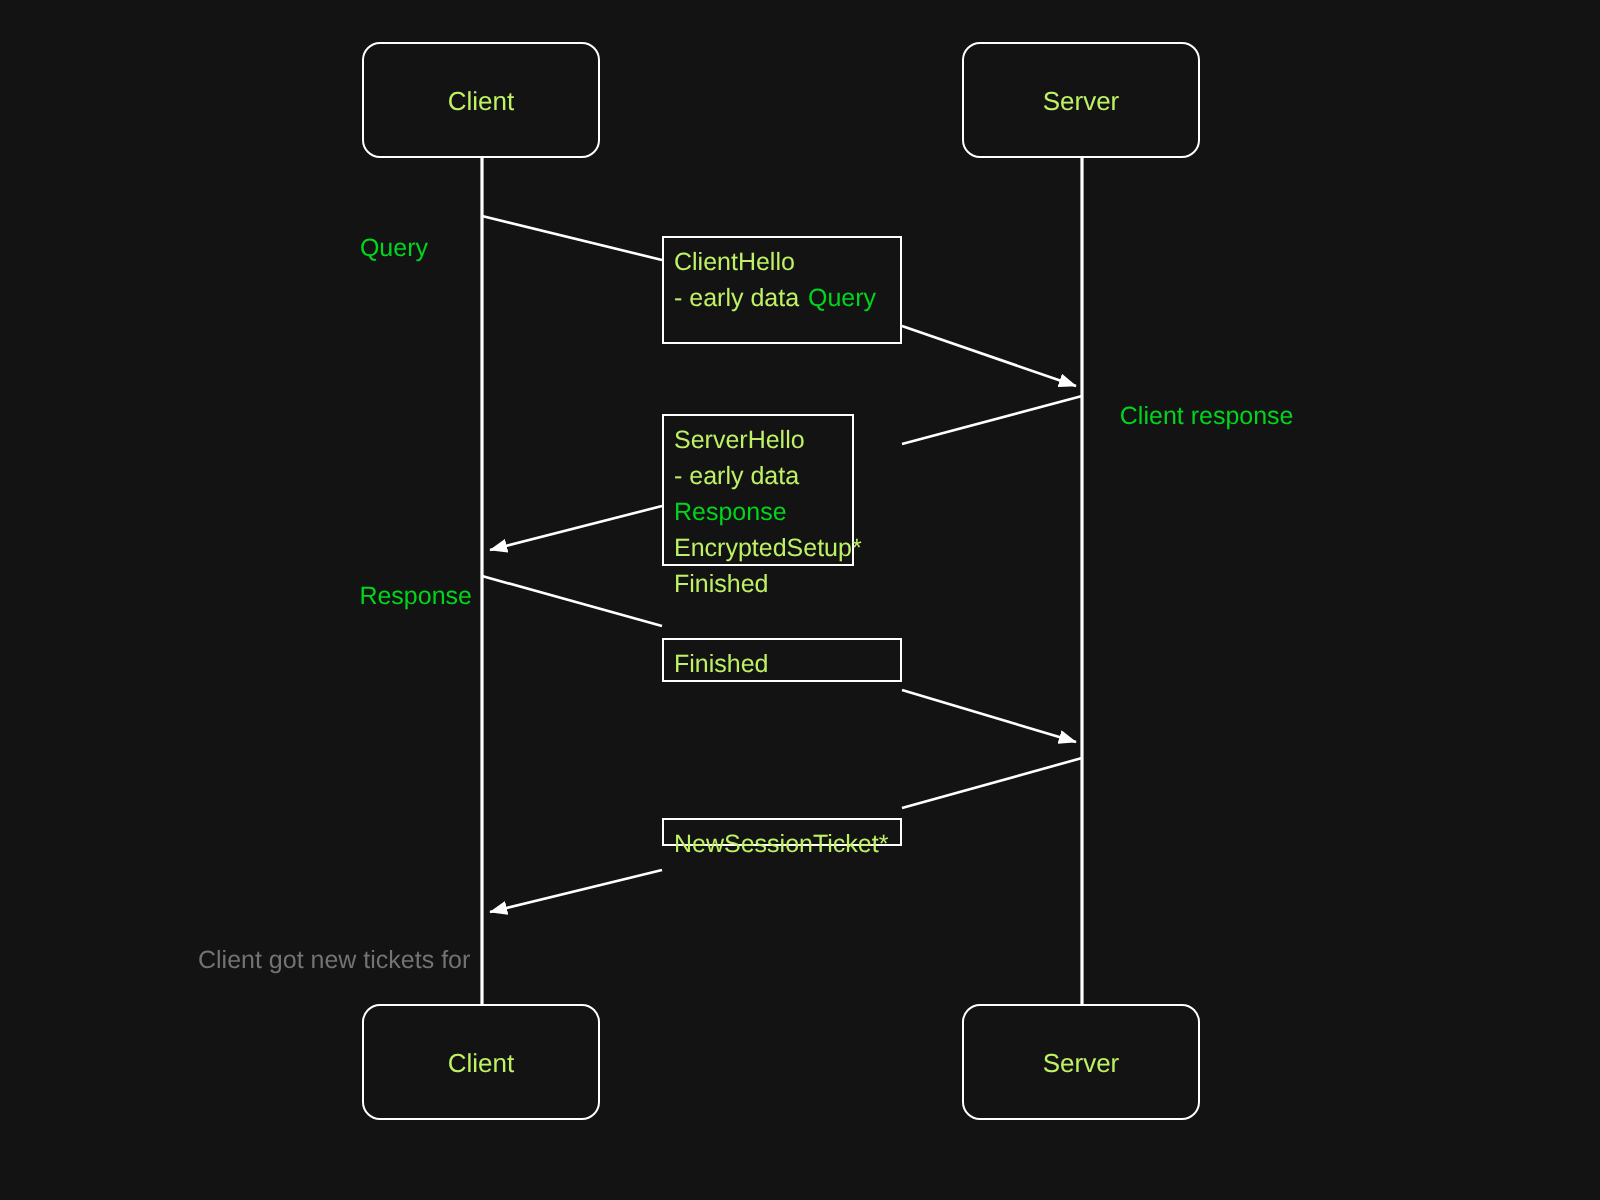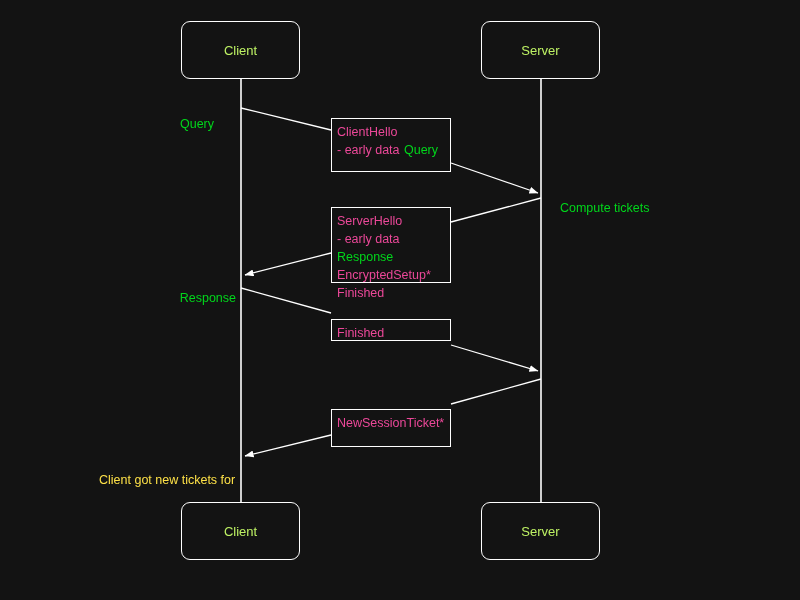--- a/index.html
+++ b/index.html
@@ -38,39 +38,39 @@
     line-height: 1;
   }
   .msg-box {
     position: absolute;
     border: 1.4px solid #ffffff;
     background: #131313;
     box-sizing: border-box;
     padding: 3px 4px 4px 5px;
   }
   .msg-line {
-    color: #ec4899;
+    color: #bef264;
     font-size: 12.5px;
     line-height: 14.5px;
     white-space: pre;
   }
   .msg-line.green {
     color: #00d61b;
   }
   .side-label {
     position: absolute;
     font-size: 12.5px;
     line-height: 14px;
     white-space: pre;
   }
   .side-label.green {
     color: #00d61b;
   }
   .side-label.white {
-    color: #fde047;
+    color: #737373;
   }
   .side-label.right-align {
     text-align: right;
   }
   .note-line {
     font-size: 12.5px;
     line-height: 14.5px;
     white-space: pre;
     display: block;
   }
@@ -118,42 +118,42 @@
   <div class="actor-box" style="left:481px; top:502px; width:119px; height:58px;">
     <span class="actor-label">Server</span>
   </div>
 
   <div class="msg-box" style="left:331px; top:118px; width:120px; height:54px;">
     <span class="msg-line">ClientHello</span>
     <span class="msg-line">- early data</span>
     <span class="msg-line green">Query</span>
   </div>
 
-  <div class="msg-box" style="left:331px; top:207px; width:120px; height:76px;">
+  <div class="msg-box" style="left:331px; top:207px; width:96px; height:76px;">
     <span class="msg-line">ServerHello</span>
     <span class="msg-line">- early data</span>
     <span class="msg-line green">Response</span>
     <span class="msg-line">EncryptedSetup*</span>
     <span class="msg-line">Finished</span>
   </div>
 
   <div class="msg-box" style="left:331px; top:319px; width:120px; height:22px;">
     <span class="msg-line">Finished</span>
   </div>
 
-  <div class="msg-box" style="left:331px; top:409px; width:120px; height:38px;">
+  <div class="msg-box" style="left:331px; top:409px; width:120px; height:14px;">
     <span class="msg-line">NewSessionTicket*</span>
   </div>
 
   <div class="side-label green right-align" style="left:104px; top:103px; width:110px;">
     <span>Query</span>
   </div>
 
   <div class="side-label green" style="left:546px; top:187px;">
-    <span>Compute tickets</span>
+    <span>Client response</span>
   </div>
 
   <div class="side-label green right-align" style="left:104px; top:277px; width:132px;">
     <span>Response</span>
   </div>
 
   <div class="side-label white" style="left:99px; top:445px; width:145px;">
     <span class="note-line">Client got new tickets for</span>
   </div>
 

